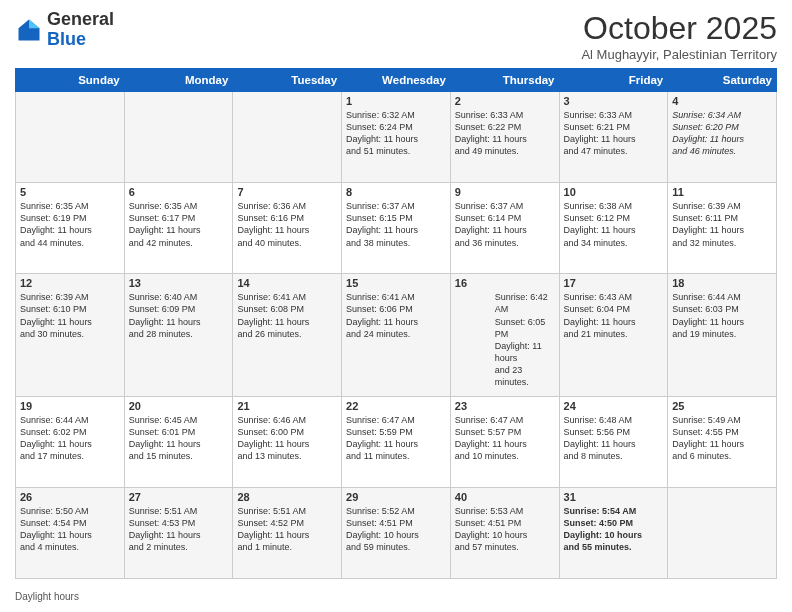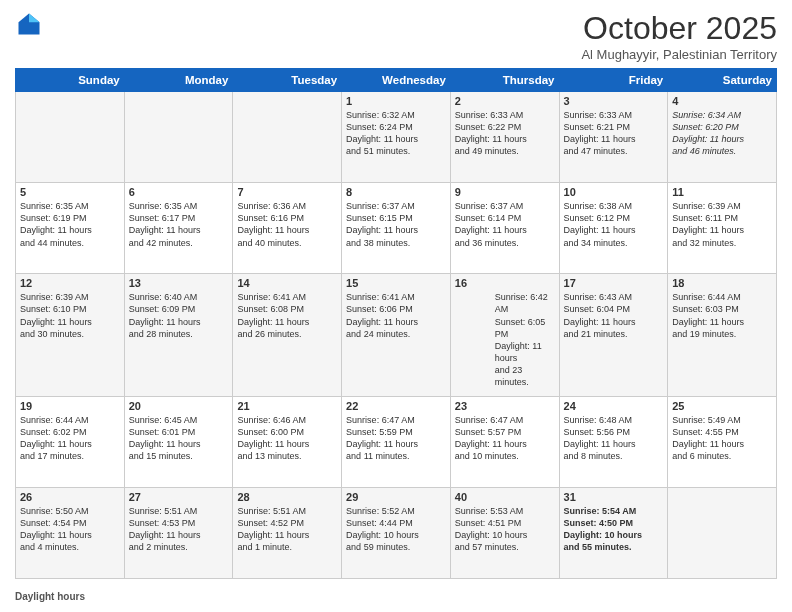--- a/index.html
+++ b/index.html
@@ -93,33 +93,36 @@
       line-height: 1.35;
     }
     .empty {
       background-color: #f5f5f5;
     }
     .footer {
       margin-top: 12px;
       font-size: 10px;
       color: #555;
       text-align: left;
-      font-weight: bold;
     }
   </style>
 </head>
 <body>
 
 <div class="page">
   <div class="header">
     <div class="logo">
       <svg class="logo-icon" viewBox="0 0 32 32">
         <polygon points="16,4 28,14 28,28 4,28 4,14" fill="#1565c0"></polygon>
         <polygon points="16,4 28,14 16,14" fill="#4fc3f7"></polygon>
       </svg>
+      <div class="logo-text">
+        <span class="logo-general">General</span><br>
+        <span class="logo-blue">Blue</span>
+      </div>
     </div>
     <div class="title-block">
       <div class="month-title">October 2025</div>
       <div class="subtitle">Al Mughayyir, Palestinian Territory</div>
     </div>
   </div>
 
   <table class="calendar">
     <thead>
       <tr>
@@ -337,21 +340,21 @@
           <td>
             <span class="day-num">28</span>
             <div class="day-info" style="white-space: pre-line;">Sunrise: 5:51 AM
 Sunset: 4:52 PM
 Daylight: 11 hours
 and 1 minute.</div>
           </td>
           <td>
             <span class="day-num">29</span>
             <div class="day-info" style="white-space: pre-line;">Sunrise: 5:52 AM
-Sunset: 4:44 PM
+Sunset: 4:51 PM
 Daylight: 10 hours
 and 59 minutes.</div>
           </td>
           <td>
             <span class="day-num">40</span>
             <div class="day-info" style="white-space: pre-line;">Sunrise: 5:53 AM
 Sunset: 4:51 PM
 Daylight: 10 hours
 and 57 minutes.</div>
           </td>

